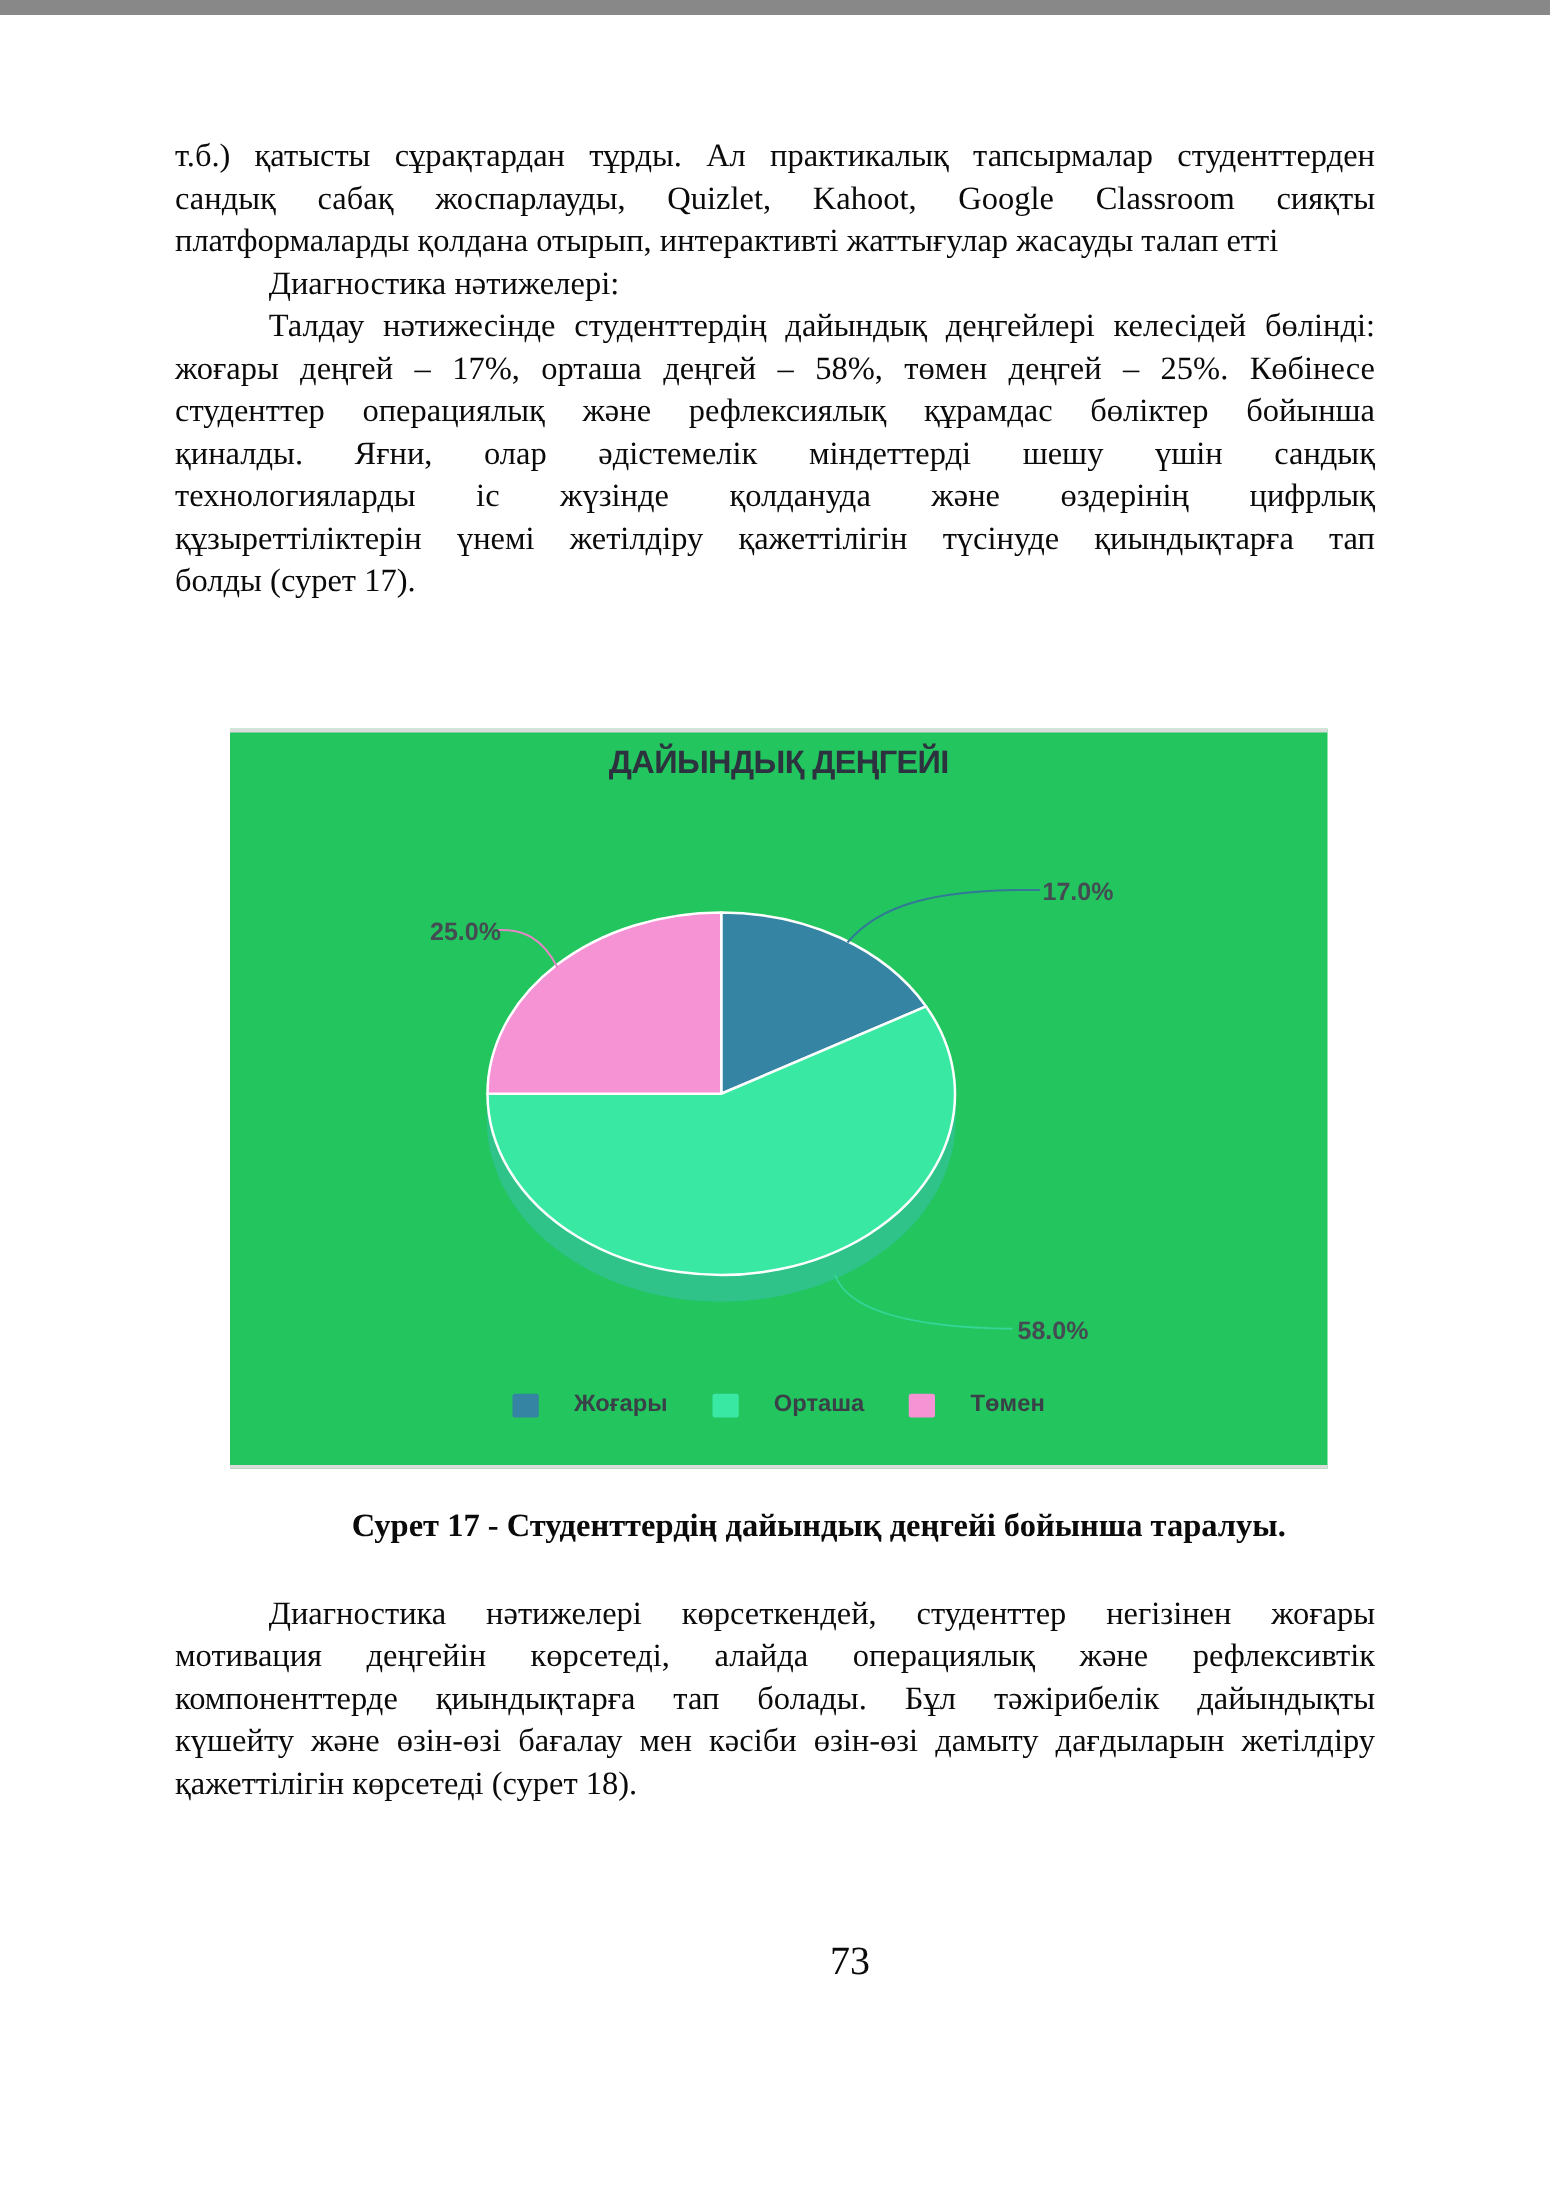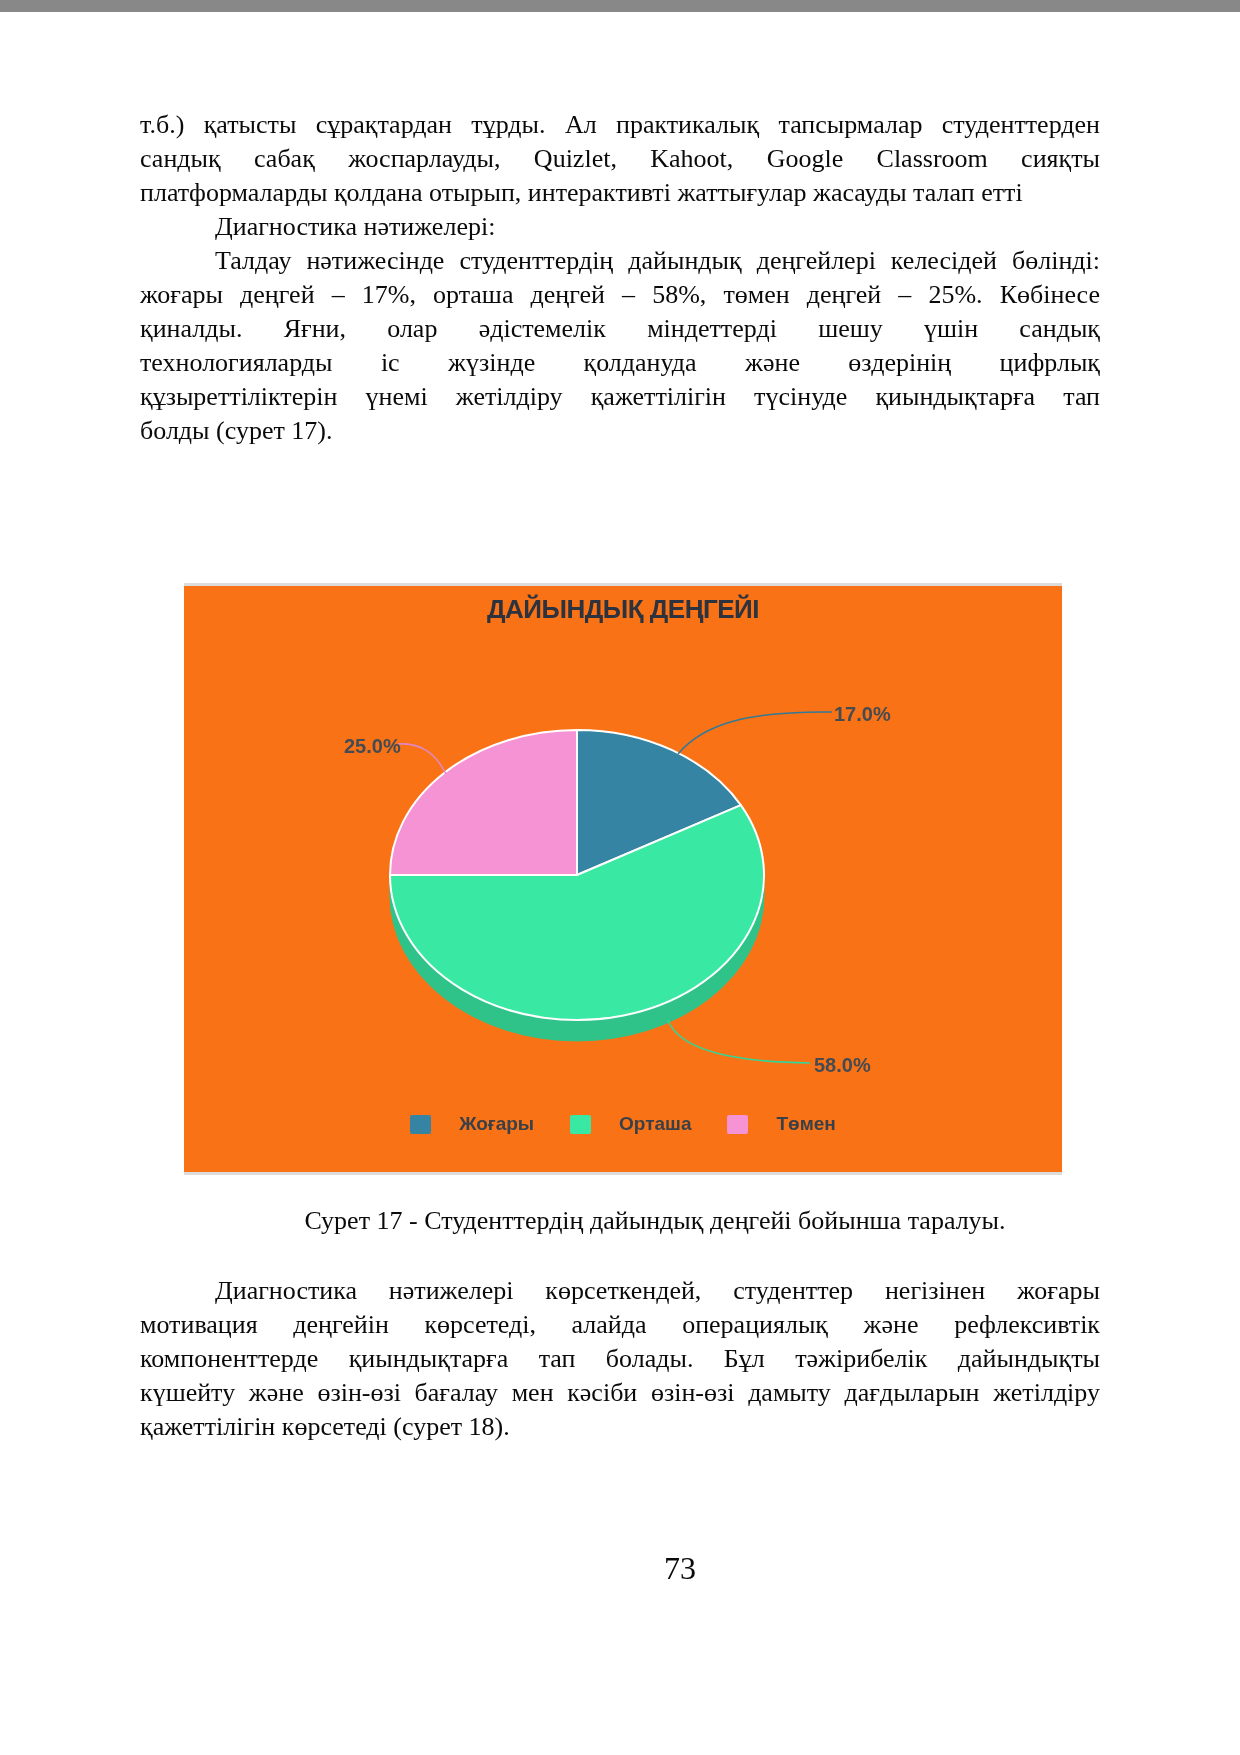--- a/index.html
+++ b/index.html
@@ -15,28 +15,28 @@
   }
   .para { margin:0; }
   .para .line { text-align:justify; text-align-last:justify; }
   .para .line:last-child { text-align-last:left; }
   .para.indent .line:first-child { text-indent:75px; }
   #body-top { top:96px; }
   #body-bottom { top:1262px; }
   
   .caption {
     position:absolute; left:140px; width:960px; top:1192px;
-    text-align:center; text-indent:70px; font-size:26px; line-height:34px;
+    text-align:center; text-indent:70px; font-size:26px; line-height:34px;font-weight:bold;
   }
   .pageno { position:absolute; left:664px; top:1538px; font-size:32px; }
   
   .chart {
     position:absolute; left:184px; top:571px; width:878px; height:586px;
     border-top:3px solid #dcdcdc; border-bottom:3px solid #dcdcdc;
-    background:#f97316; font-family:"Liberation Sans", sans-serif;
+    background:#22c55e; font-family:"Liberation Sans", sans-serif;
   }
   .chart-title {
     position:absolute; top:8px; left:0; width:100%; text-align:center;
     font-weight:bold; font-size:26px; letter-spacing:-0.5px; color:#2c333e;
   }
   .pie-svg { position:absolute; left:0; top:0; width:878px; height:589px; }
   .pct-label {
     position:absolute; font-weight:bold; font-size:20px; color:#454b52;
   }
   #pct-0 { left:650px; top:117px; }
@@ -61,20 +61,21 @@
         <div class="line">т.б.) қатысты сұрақтардан тұрды. Ал практикалық тапсырмалар студенттерден</div>
         <div class="line">сандық сабақ жоспарлауды, Quizlet, Kahoot, Google Classroom сияқты</div>
         <div class="line">платформаларды қолдана отырып, интерактивті жаттығулар жасауды талап етті</div>
       </div>
       <div class="para indent">
         <div class="line">Диагностика нәтижелері:</div>
       </div>
       <div class="para indent">
         <div class="line">Талдау нәтижесінде студенттердің дайындық деңгейлері келесідей бөлінді:</div>
         <div class="line">жоғары деңгей – 17%, орташа деңгей – 58%, төмен деңгей – 25%. Көбінесе</div>
+        <div class="line">студенттер операциялық және рефлексиялық құрамдас бөліктер бойынша</div>
         <div class="line">қиналды. Яғни, олар әдістемелік міндеттерді шешу үшін сандық</div>
         <div class="line">технологияларды іс жүзінде қолдануда және өздерінің цифрлық</div>
         <div class="line">құзыреттіліктерін үнемі жетілдіру қажеттілігін түсінуде қиындықтарға тап</div>
         <div class="line">болды (сурет 17).</div>
       </div>
     </div>
 
   <div class="chart">
     <div class="chart-title" style="color: rgb(44, 51, 62);">ДАЙЫНДЫҚ ДЕҢГЕЙІ</div>
 

